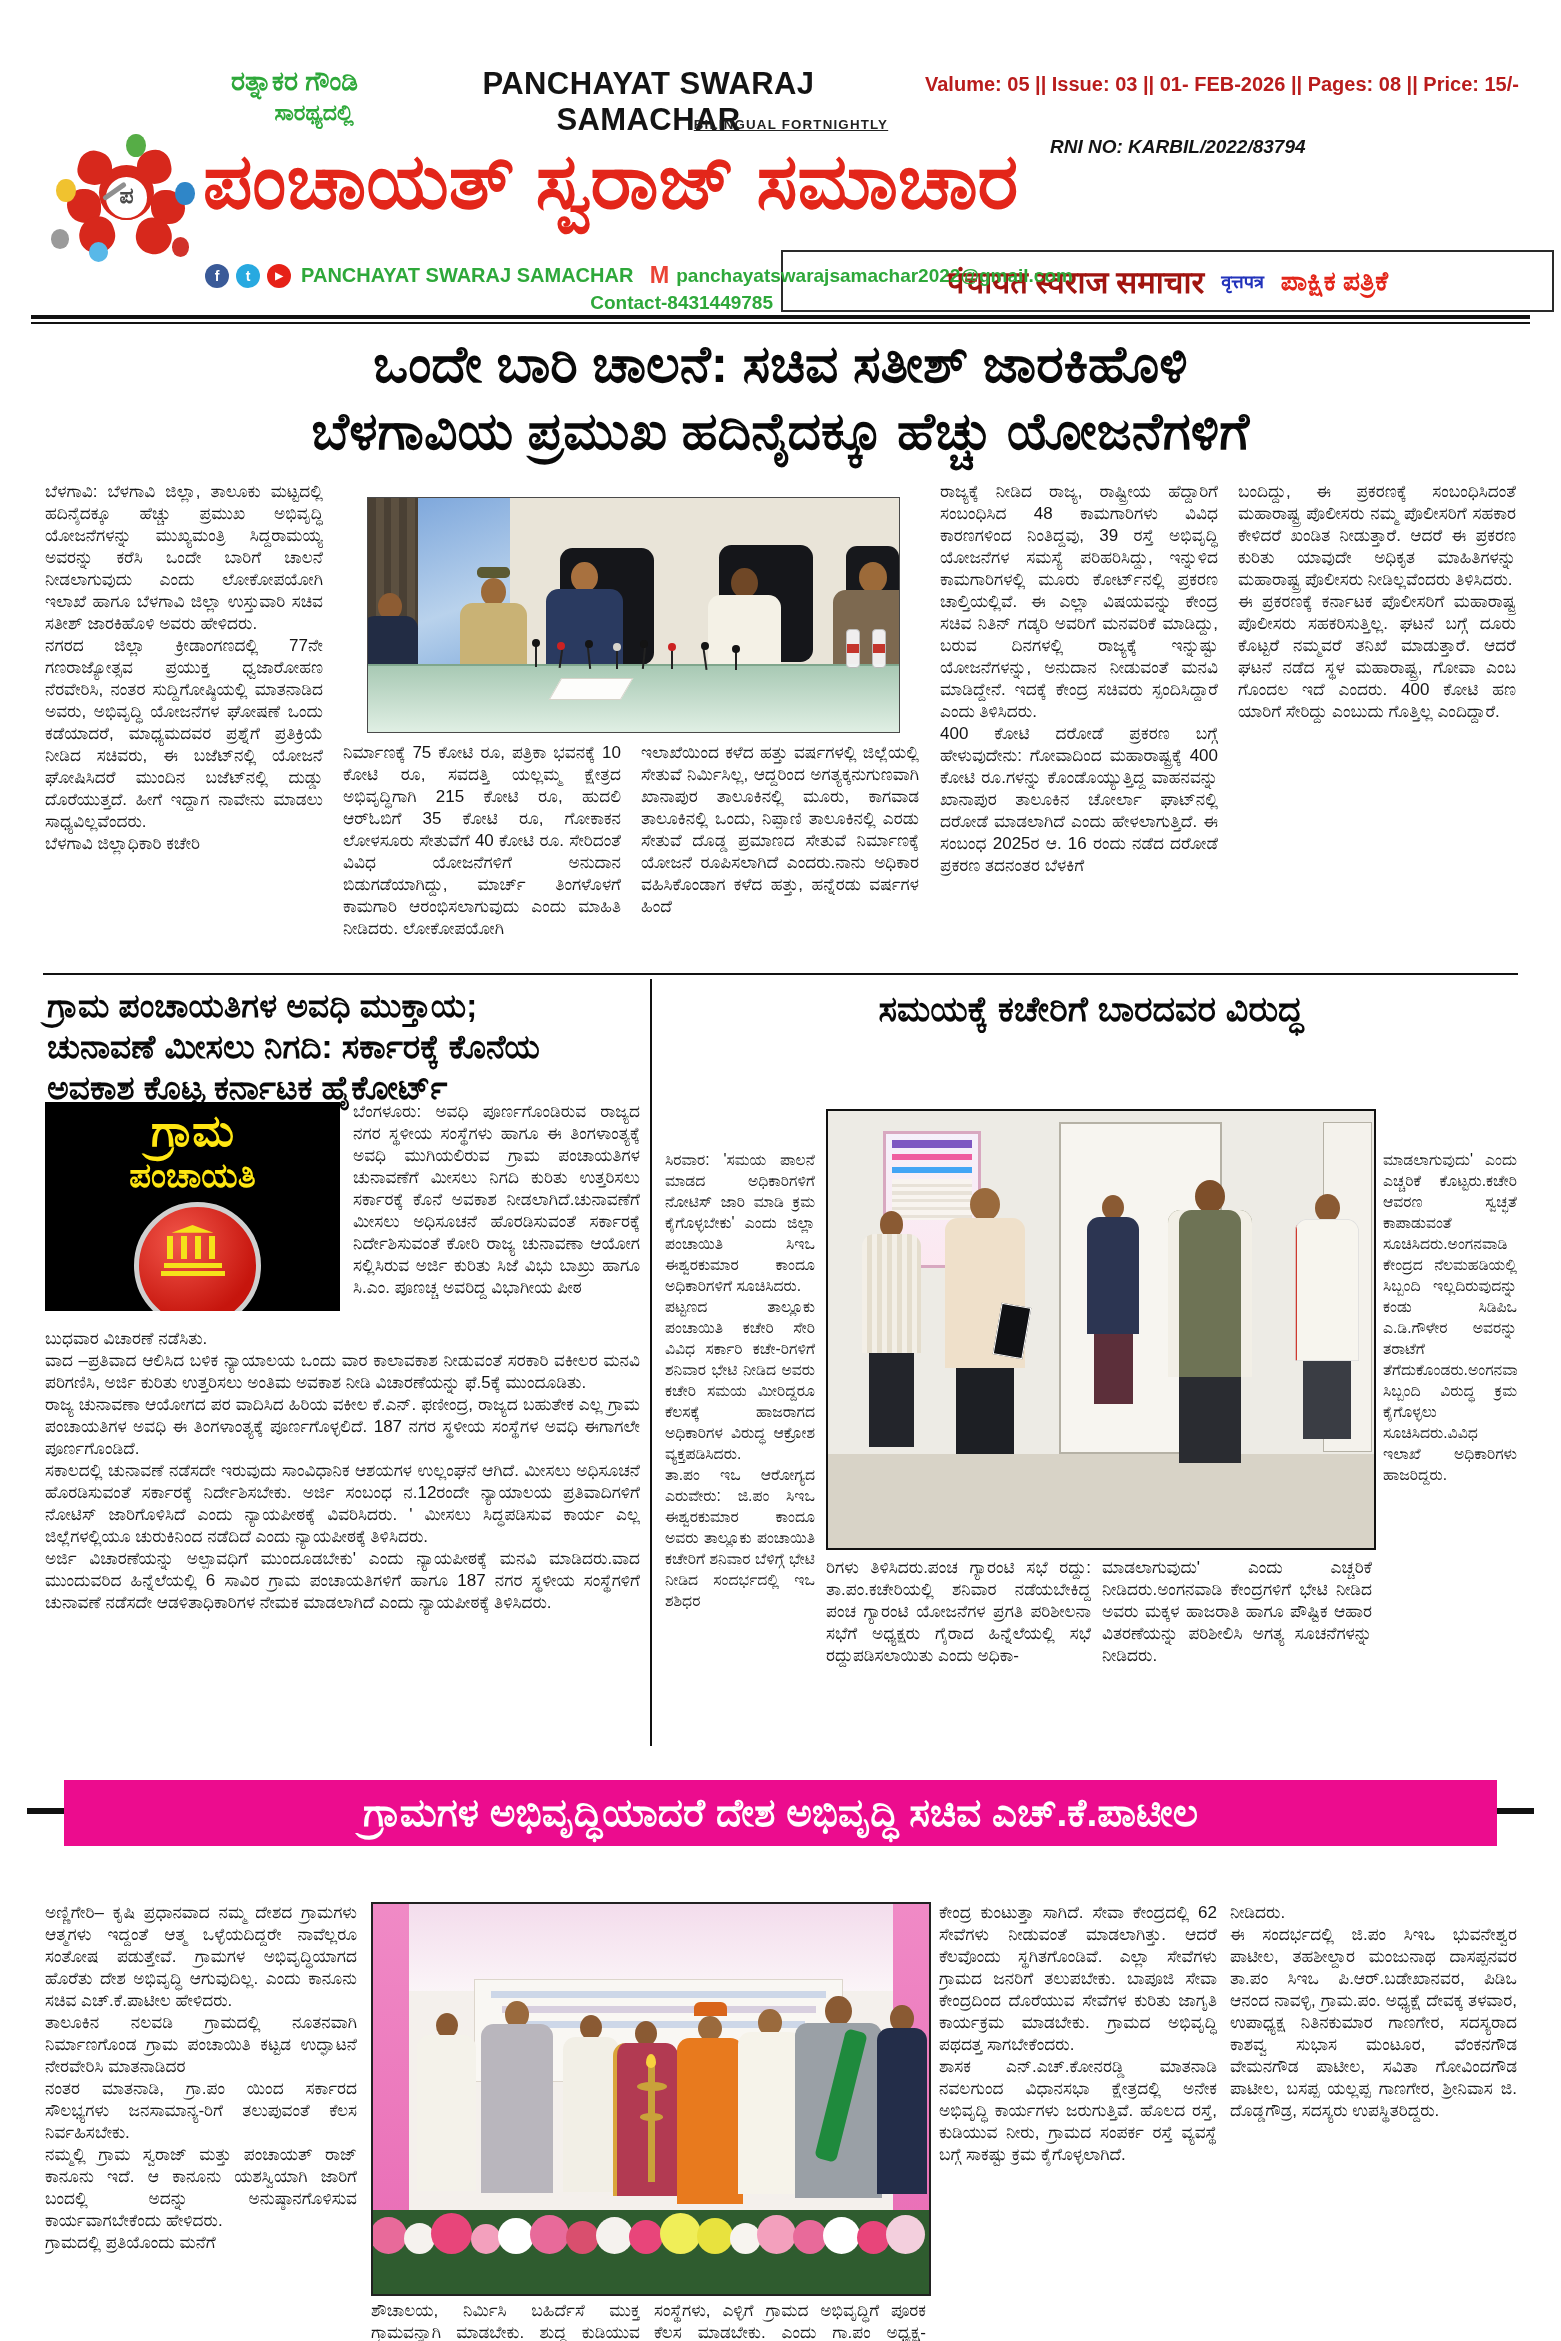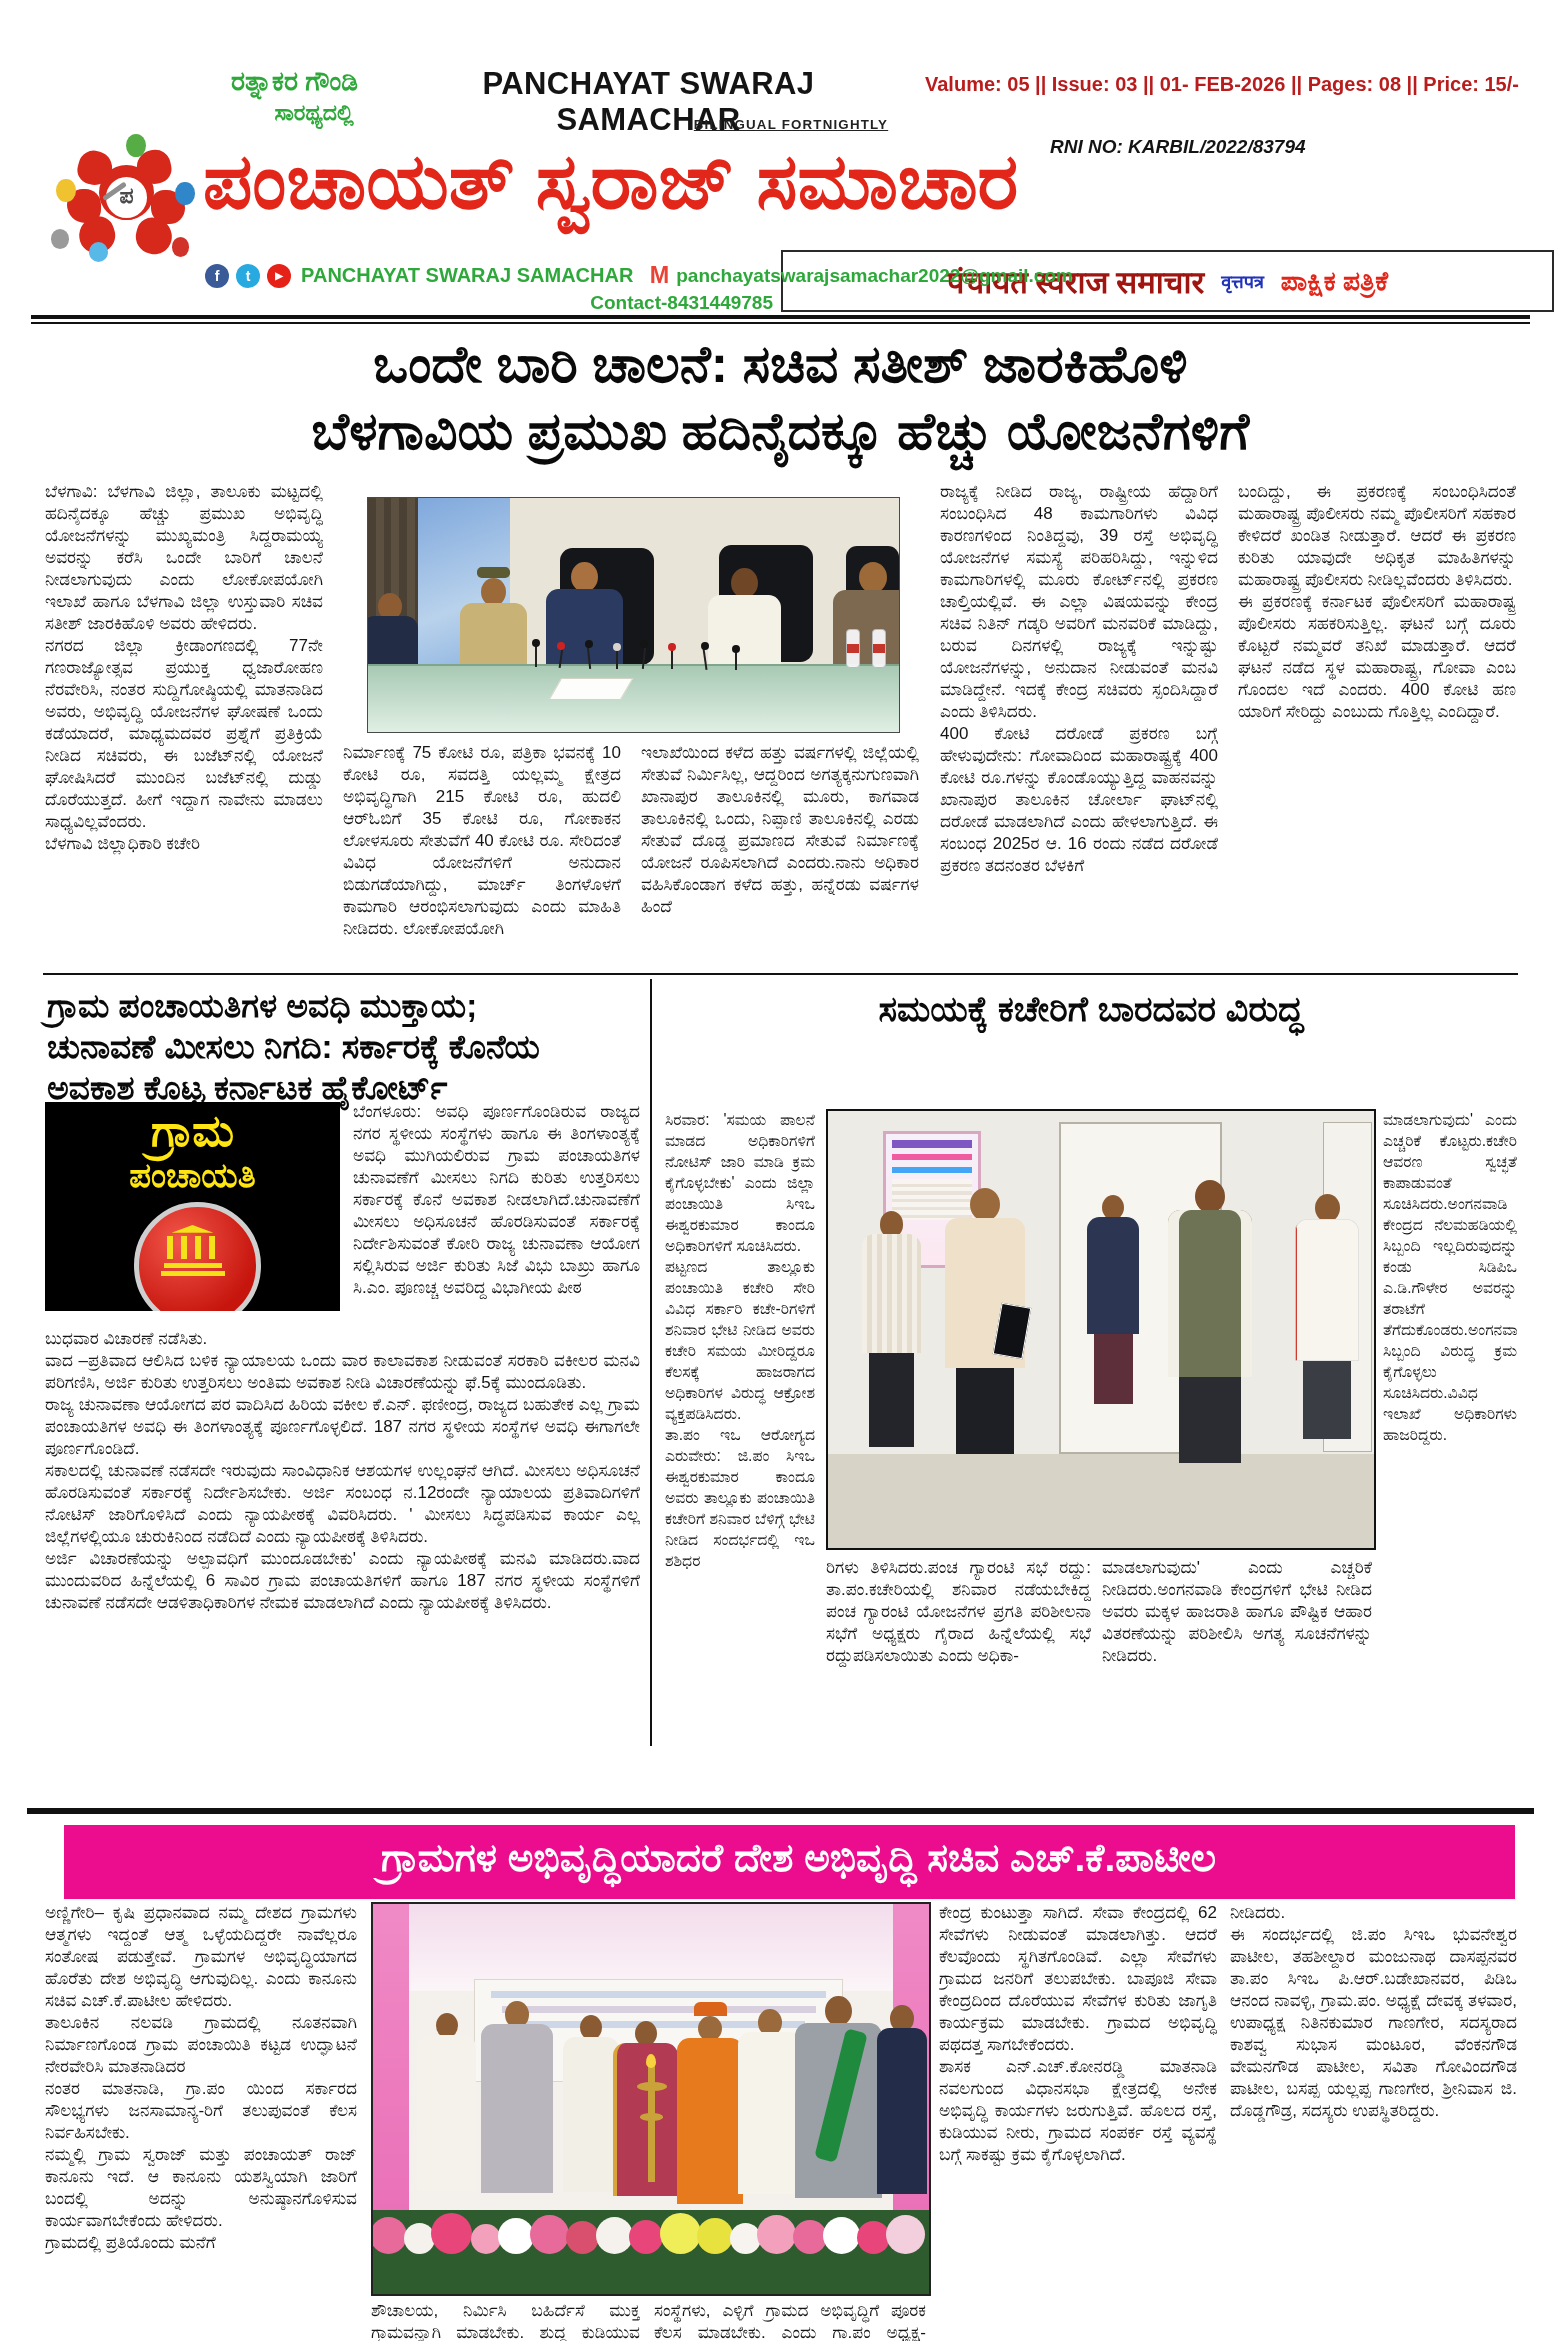--- a/index.html
+++ b/index.html
@@ -2,21 +2,21 @@
 <html style="font-size:12.5px"><head>
 <meta charset="utf-8">
 <style>
   html,body{margin:0;padding:0;background:#888;}
   .page{position:relative;width:1561px;height:2342px;background:#ffffff;overflow:hidden;
         font-family:"Liberation Sans",sans-serif;margin:0 auto;}
   .abs{position:absolute;}
   .body-text{font-size:17px;line-height:22px;text-align:justify;color:#151515;
              white-space:pre-line;overflow:hidden;}
   .body-text-sm{font-size:15.6px;line-height:21px;text-align:justify;color:#151515;
-             white-space:pre-line;overflow:hidden;}
+             white-space:pre-line;overflow:hidden;margin-top:40px;}
   .rule{background:#111;}
   
   .green{color:#2ea83a;font-weight:800;}
   .eng-title{font-size:31px;font-weight:800;color:#141414;text-align:center;letter-spacing:0.4px;}
   .bilingual{font-size:13.3px;font-weight:600;color:#222;text-align:center;letter-spacing:1.2px;text-decoration:underline;}
   .issue-line{font-size:20px;font-weight:700;color:#b91c1c;}
   .rni{font-size:19px;font-weight:700;font-style:italic;color:#141414;}
   .kn-masthead{font-size:77px;font-weight:700;color:#e3261a;white-space:nowrap;line-height:1.3;}
   .sub-box{border:2.3px solid #2a2a2a;display:flex;align-items:center;justify-content:center;gap:17px;}
   .hindi-title{font-size:31px;font-weight:700;color:#a11510;font-family:"Liberation Serif",serif;}
@@ -246,21 +246,21 @@
       <div class="torso" style="width:64px;height:142px;background:#f7f5ee;box-shadow:inset 0 0 0 0.8px #ddd, inset 30px 0 0 -28px #d13a2e;"></div>
       <div class="legs" style="width:48px;height:78px;background:#3a3d44;"></div>
     </div>
   </div>
 
   <div class="abs body-text-sm" style="left:1383px;top:1109px;width:134px;height:636px;">ಮಾಡಲಾಗುವುದು' ಎಂದು ಎಚ್ಚರಿಕೆ ಕೊಟ್ಟರು.ಕಚೇರಿ ಆವರಣ ಸ್ವಚ್ಛತೆ ಕಾಪಾಡುವಂತೆ ಸೂಚಿಸಿದರು.ಅಂಗನವಾಡಿ ಕೇಂದ್ರದ ನೆಲಮಹಡಿಯಲ್ಲಿ ಸಿಬ್ಬಂದಿ ಇಲ್ಲದಿರುವುದನ್ನು ಕಂಡು ಸಿಡಿಪಿಒ ಎ.ಡಿ.ಗೌಳೇರ ಅವರನ್ನು ತರಾಟೆಗೆ ತೆಗೆದುಕೊಂಡರು.ಅಂಗನವಾಡಿ ಸಿಬ್ಬಂದಿ ವಿರುದ್ಧ ಕ್ರಮ ಕೈಗೊಳ್ಳಲು ಸೂಚಿಸಿದರು.ವಿವಿಧ ಇಲಾಖೆ ಅಧಿಕಾರಿಗಳು ಹಾಜರಿದ್ದರು.</div>
   <div class="abs body-text" style="left:826px;top:1557px;width:265px;height:187px;">ರಿಗಳು ತಿಳಿಸಿದರು.ಪಂಚ ಗ್ಯಾರಂಟಿ ಸಭೆ ರದ್ದು: ತಾ.ಪಂ.ಕಚೇರಿಯಲ್ಲಿ ಶನಿವಾರ ನಡೆಯಬೇಕಿದ್ದ ಪಂಚ ಗ್ಯಾರಂಟಿ ಯೋಜನೆಗಳ ಪ್ರಗತಿ ಪರಿಶೀಲನಾ ಸಭೆಗೆ ಅಧ್ಯಕ್ಷರು ಗೈರಾದ ಹಿನ್ನೆಲೆಯಲ್ಲಿ ಸಭೆ ರದ್ದುಪಡಿಸಲಾಯಿತು ಎಂದು ಅಧಿಕಾ-</div>
   <div class="abs body-text" style="left:1102px;top:1557px;width:270px;height:187px;">ಮಾಡಲಾಗುವುದು' ಎಂದು ಎಚ್ಚರಿಕೆ ನೀಡಿದರು.ಅಂಗನವಾಡಿ ಕೇಂದ್ರಗಳಿಗೆ ಭೇಟಿ ನೀಡಿದ ಅವರು ಮಕ್ಕಳ ಹಾಜರಾತಿ ಹಾಗೂ ಪೌಷ್ಟಿಕ ಆಹಾರ ವಿತರಣೆಯನ್ನು ಪರಿಶೀಲಿಸಿ ಅಗತ್ಯ ಸೂಚನೆಗಳನ್ನು ನೀಡಿದರು.</div>
 
   <div class="abs rule" style="left:27px;top:1808px;width:1507px;height:5.5px;"></div>
-  <div class="abs banner" style="left:64px;top:1825px;width:1433px;height:74px;padding-left:18px;">ಗ್ರಾಮಗಳ ಅಭಿವೃದ್ಧಿಯಾದರೆ ದೇಶ ಅಭಿವೃದ್ಧಿ ಸಚಿವ ಎಚ್.ಕೆ.ಪಾಟೀಲ</div>
+  <div class="abs banner" style="left:64px;top:1780px;width:1433px;height:66px;">ಗ್ರಾಮಗಳ ಅಭಿವೃದ್ಧಿಯಾದರೆ ದೇಶ ಅಭಿವೃದ್ಧಿ ಸಚಿವ ಎಚ್.ಕೆ.ಪಾಟೀಲ</div>
 
   <div class="abs body-text" style="left:45px;top:1902px;width:312px;height:440px;">ಅಣ್ಣಿಗೇರಿ– ಕೃಷಿ ಪ್ರಧಾನವಾದ ನಮ್ಮ ದೇಶದ ಗ್ರಾಮಗಳು ಆತ್ಮಗಳು ಇದ್ದಂತೆ ಆತ್ಮ ಒಳ್ಳೆಯದಿದ್ದರೇ ನಾವೆಲ್ಲರೂ ಸಂತೋಷ ಪಡುತ್ತೇವೆ. ಗ್ರಾಮಗಳ ಅಭಿವೃದ್ಧಿಯಾಗದ ಹೊರೆತು ದೇಶ ಅಭಿವೃದ್ಧಿ ಆಗುವುದಿಲ್ಲ. ಎಂದು ಕಾನೂನು ಸಚಿವ ಎಚ್.ಕೆ.ಪಾಟೀಲ ಹೇಳಿದರು.
 ತಾಲೂಕಿನ ನಲವಡಿ ಗ್ರಾಮದಲ್ಲಿ ನೂತನವಾಗಿ ನಿರ್ಮಾಣಗೊಂಡ ಗ್ರಾಮ ಪಂಚಾಯಿತಿ ಕಟ್ಟಡ ಉದ್ಘಾಟನೆ ನೇರವೇರಿಸಿ ಮಾತನಾಡಿದರ
 ನಂತರ ಮಾತನಾಡಿ, ಗ್ರಾ.ಪಂ ಯಿಂದ ಸರ್ಕಾರದ ಸೌಲಭ್ಯಗಳು ಜನಸಾಮಾನ್ಯ-ರಿಗೆ ತಲುಪುವಂತೆ ಕೆಲಸ ನಿರ್ವಹಿಸಬೇಕು.
 ನಮ್ಮಲ್ಲಿ ಗ್ರಾಮ ಸ್ವರಾಜ್ ಮತ್ತು ಪಂಚಾಯತ್ ರಾಜ್ ಕಾನೂನು ಇದೆ. ಆ ಕಾನೂನು ಯಶಸ್ವಿಯಾಗಿ ಜಾರಿಗೆ ಬಂದಲ್ಲಿ ಅದನ್ನು ಅನುಷ್ಠಾನಗೊಳಿಸುವ ಕಾರ್ಯವಾಗಬೇಕೆಂದು ಹೇಳಿದರು.
 ಗ್ರಾಮದಲ್ಲಿ ಪ್ರತಿಯೊಂದು ಮನೆಗೆ</div>
 
   <div class="abs photo" style="left:371px;top:1902px;width:556px;height:390px;border:2.3px solid #222;background:#f4f0ec;">
     <div class="abs" style="left:0;top:0;width:100%;height:87px;background:linear-gradient(#f3dcec,#fbf5f8);"></div>
     <div class="abs" style="left:0;top:0;width:36px;height:100%;background:linear-gradient(180deg,#f08ac6,#e86ab4);"></div>

